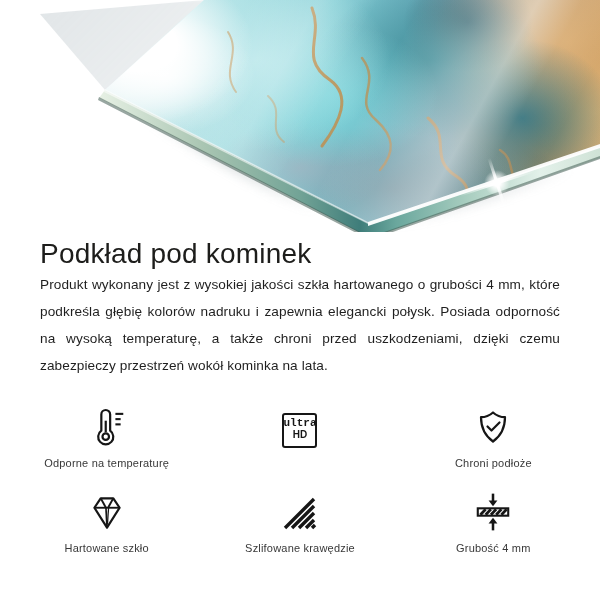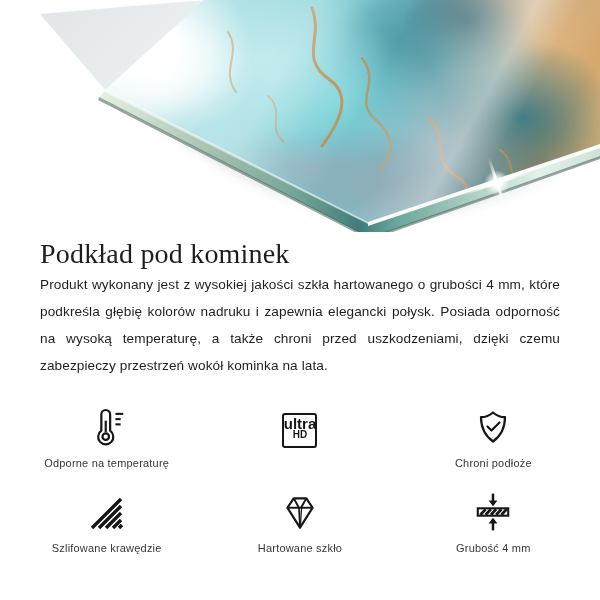--- a/index.html
+++ b/index.html
@@ -92,40 +92,40 @@
     background:linear-gradient(90deg, rgba(255,255,255,0), #fff 42%, #fff 58%, rgba(255,255,255,0));
   }
   .sparkle .arm-v{
     position:absolute;left:50%;top:50%;width:3px;height:52px;
     transform:translate(-50%,-50%) rotate(-18deg);
     background:linear-gradient(180deg, rgba(255,255,255,0), #fff 42%, #fff 58%, rgba(255,255,255,0));
   }
   
   .content{padding:4px 40px 0 40px;}
   h1{
-    font-family:Liberation Serif, serif;font-weight:normal;
+    font-family:Liberation Sans, sans-serif;font-weight:normal;
     font-size:28px;line-height:35px;letter-spacing:.2px;color:var(--text);
   }
   .desc{
     font-size:13.6px;line-height:27px;color:#1f1f1f;
     text-align:justify;letter-spacing:.1px;
   }
   
   .features{
     margin-top:23px;padding:0 10px;
     display:grid;grid-template-columns:repeat(3,1fr);row-gap:18px;
   }
   .feature{display:flex;flex-direction:column;align-items:center;}
   .icon-box{height:46px;display:flex;align-items:flex-end;justify-content:center;color:var(--icon);}
   .icon-box svg{display:block;}
   .uhd-box{
     width:35px;height:35px;border:2.6px solid var(--icon);border-radius:3px;
     display:flex;flex-direction:column;align-items:center;justify-content:center;color:var(--icon);
   }
-  .uhd-top{font-size:15px;font-weight:bold;line-height:9px;}
+  .uhd-top{font-size:11px;font-weight:bold;line-height:9px;font-family:Liberation Mono, monospace;}
   .uhd-bottom{font-size:10px;font-weight:bold;line-height:14px;}
   .feature .label{margin-top:9px;font-size:11px;color:#383838;letter-spacing:.2px;}
 </style>
 </head>
 <body>
 
 <div class="hero">
   <div class="reflect"></div>
   <div class="shadow-left"></div>
   <div class="shadow-right"></div>
@@ -189,43 +189,43 @@
       <svg width="40" height="40" viewBox="0 0 40 40">
         <path d="M20 4.5 C23.5 7.6 27.5 9.2 32 9.2 C32 19 28 27.6 20 33.5 C12 27.6 8 19 8 9.2 C12.5 9.2 16.5 7.6 20 4.5 Z" fill="none" stroke="currentColor" stroke-width="2.2" stroke-linejoin="round"></path>
         <path d="M14.5 18.5 L18.5 22.5 L26.5 14.5" fill="none" stroke="currentColor" stroke-width="2.2" stroke-linecap="round" stroke-linejoin="round"></path>
       </svg>
     </div>
     <div class="label">Chroni podłoże</div>
   </div>
 
   <div class="feature">
     <div class="icon-box">
-      <svg width="40" height="38" viewBox="0 0 40 38">
-        <line x1="5" y1="33" x2="34" y2="4" stroke="currentColor" stroke-width="3.4"></line>
-        <line x1="12" y1="33" x2="34" y2="11" stroke="currentColor" stroke-width="3.4"></line>
-        <line x1="19" y1="33" x2="34" y2="18" stroke="currentColor" stroke-width="3.4"></line>
-        <line x1="26" y1="33" x2="34" y2="25" stroke="currentColor" stroke-width="3.4"></line>
-        <line x1="32" y1="33" x2="35" y2="30" stroke="currentColor" stroke-width="3.4"></line>
-      </svg>
-    </div>
-    <div class="label">Szlifowane krawędzie</div>
-  </div>
-
-  <div class="feature">
-    <div class="icon-box">
       <svg width="42" height="40" viewBox="0 0 40 38">
         <path d="M8 14 L14 5 H26 L32 14 L20 33 Z" fill="none" stroke="currentColor" stroke-width="2.1" stroke-linejoin="round"></path>
         <line x1="8" y1="14" x2="32" y2="14" stroke="currentColor" stroke-width="1.8"></line>
         <line x1="14" y1="5" x2="19" y2="14" stroke="currentColor" stroke-width="1.8"></line>
         <line x1="26" y1="5" x2="21" y2="14" stroke="currentColor" stroke-width="1.8"></line>
         <line x1="19" y1="14" x2="20" y2="33" stroke="currentColor" stroke-width="1.6"></line>
         <line x1="21.5" y1="14" x2="20.4" y2="30" stroke="currentColor" stroke-width="1.2"></line>
       </svg>
     </div>
     <div class="label">Hartowane szkło</div>
+  </div>
+
+  <div class="feature">
+    <div class="icon-box">
+      <svg width="40" height="38" viewBox="0 0 40 38">
+        <line x1="5" y1="33" x2="34" y2="4" stroke="currentColor" stroke-width="3.4"></line>
+        <line x1="12" y1="33" x2="34" y2="11" stroke="currentColor" stroke-width="3.4"></line>
+        <line x1="19" y1="33" x2="34" y2="18" stroke="currentColor" stroke-width="3.4"></line>
+        <line x1="26" y1="33" x2="34" y2="25" stroke="currentColor" stroke-width="3.4"></line>
+        <line x1="32" y1="33" x2="35" y2="30" stroke="currentColor" stroke-width="3.4"></line>
+      </svg>
+    </div>
+    <div class="label">Szlifowane krawędzie</div>
   </div>
 
   <div class="feature">
     <div class="icon-box">
       <svg width="42" height="42" viewBox="0 0 40 40">
         <line x1="20" y1="2.5" x2="20" y2="9.5" stroke="currentColor" stroke-width="2.4"></line>
         <polygon points="15.8,9 24.2,9 20,14.6" fill="currentColor"></polygon>
         <rect x="5.5" y="16.5" width="29" height="7" fill="none" stroke="currentColor" stroke-width="2"></rect>
         <g stroke="currentColor" stroke-width="2.6">
           <line x1="8" y1="22.6" x2="13" y2="17.4"></line>

